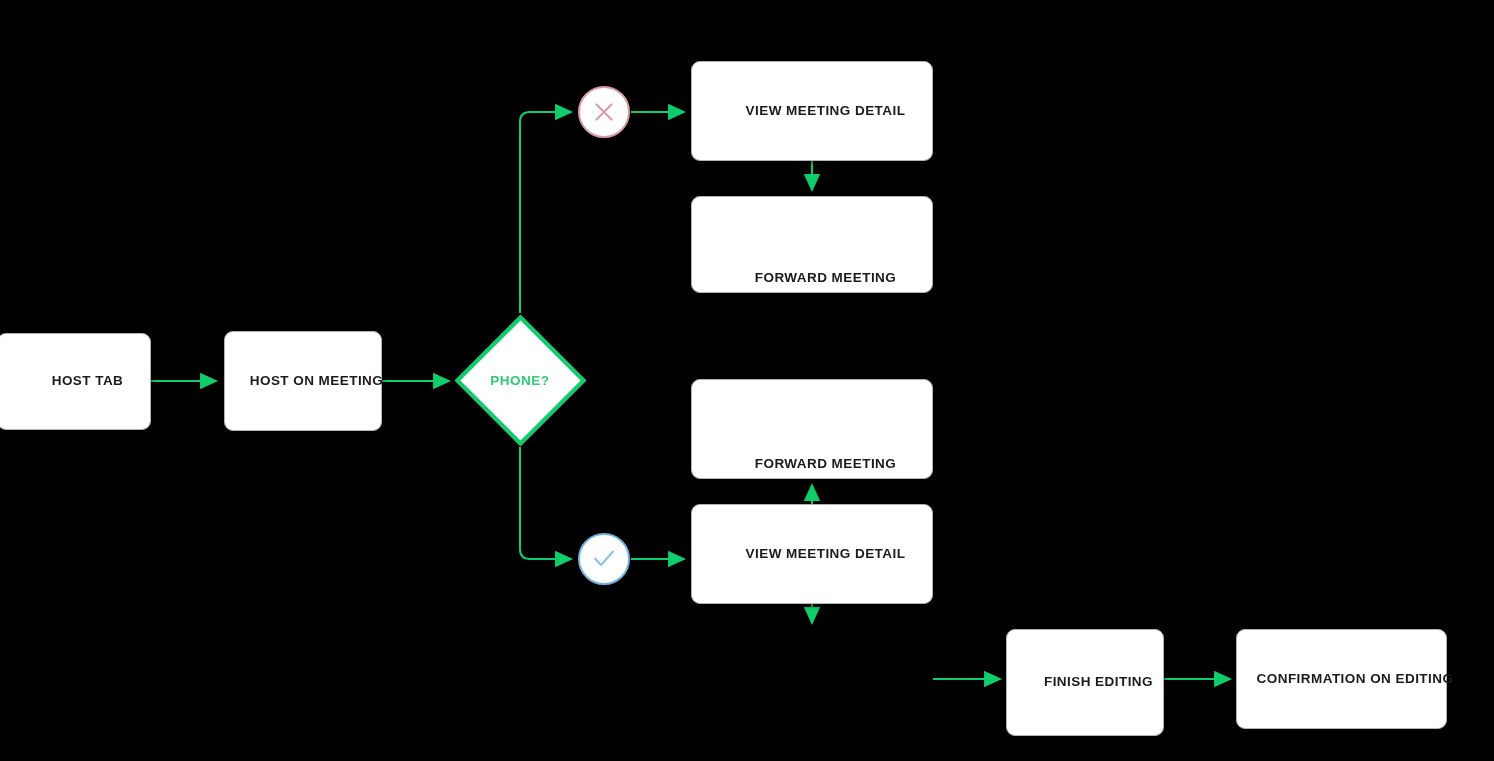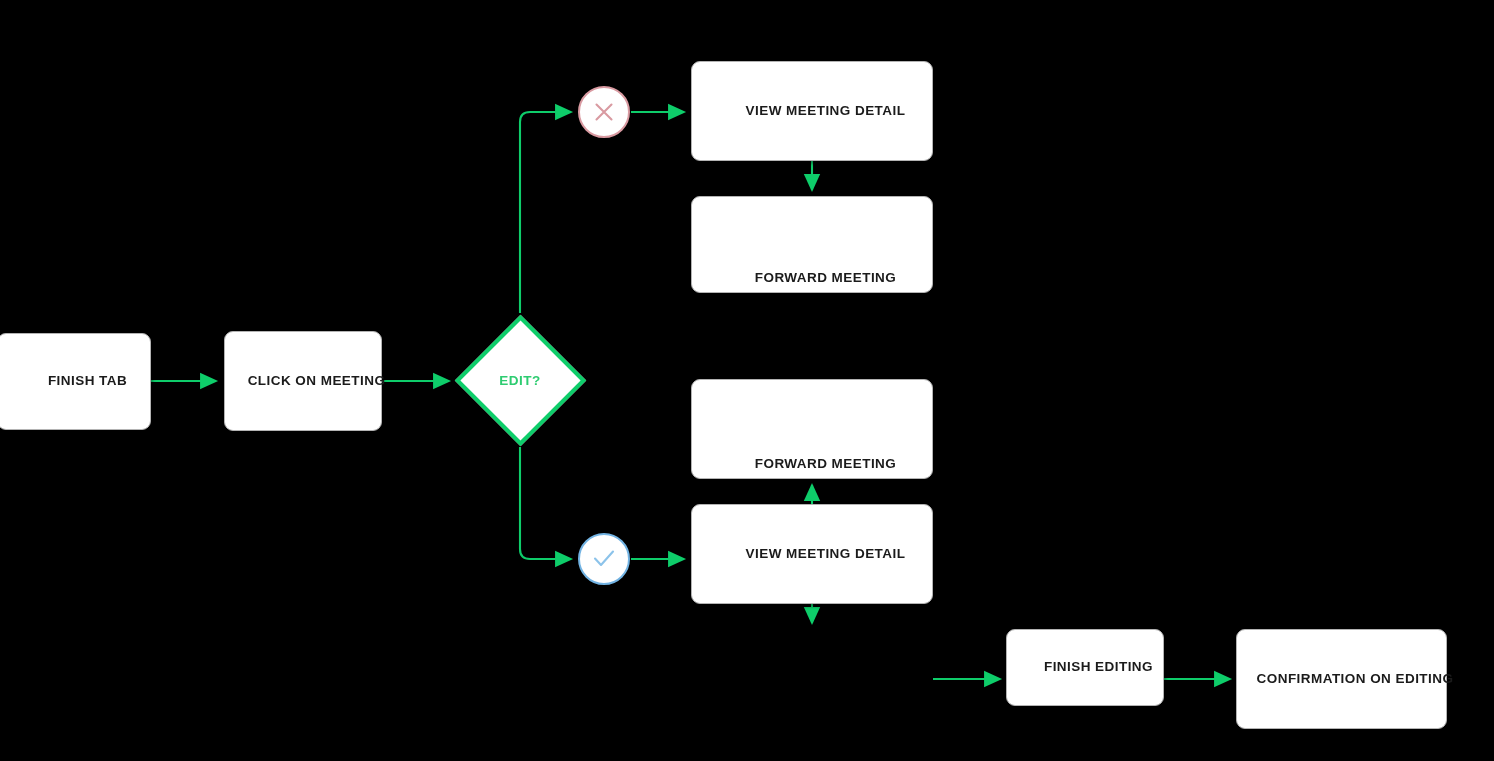--- a/index.html
+++ b/index.html
@@ -117,55 +117,55 @@
       <path d="M520,447 L520,549 Q520,559 530,559 L571,559"></path>
       <path d="M631,559 L684,559"></path>
       <path d="M812,504 L812,485"></path>
       <path d="M812,604 L812,623"></path>
       <path d="M933,679 L1000,679"></path>
       <path d="M1164,679 L1230,679"></path>
     </g>
   </svg>
 
   <div class="node" style="left:-3px; top:333px; width:154px; height:97px;">
-    <span class="label">FINISH TAB</span>
+    <span class="label">HOST TAB</span>
   </div>
 
   <div class="node" style="left:224px; top:331px; width:158px; height:100px;">
-    <span class="label">CLICK ON MEETING</span>
+    <span class="label">HOST ON MEETING</span>
   </div>
 
   <div class="node" style="left:691px; top:61px; width:242px; height:100px;">
     <span class="label">VIEW MEETING DETAIL</span>
   </div>
 
   <div class="node nudge-up" style="left:691px; top:196px; width:242px; height:97px;">
     <span class="label">FORWARD MEETING</span>
   </div>
 
   <div class="node nudge-up" style="left:691px; top:379px; width:242px; height:100px;">
     <span class="label">FORWARD MEETING</span>
   </div>
 
   <div class="node" style="left:691px; top:504px; width:242px; height:100px;">
     <span class="label">VIEW MEETING DETAIL</span>
   </div>
 
 
-  <div class="node" style="left:1006px; top:629px; width:158px; height:77px;">
+  <div class="node" style="left:1006px; top:629px; width:158px; height:107px;">
     <span class="label">FINISH EDITING</span>
   </div>
 
   <div class="node" style="left:1236px; top:629px; width:211px; height:100px;">
     <span class="label">CONFIRMATION ON EDITING</span>
   </div>
 
   <div class="decision" style="left:455px; top:315px; width:130px; height:130px;">
     <div class="diamond"></div>
-    <span class="label">EDIT?</span>
+    <span class="label">PHONE?</span>
   </div>
 
   <div class="marker reject" style="left:578px; top:86px;">
     <svg width="26" height="26" viewBox="0 0 26 26">
       <path d="M5.5,5.5 L20.5,20.5 M20.5,5.5 L5.5,20.5" stroke="#d99aa1" stroke-width="2.1" stroke-linecap="round" fill="none"></path>
     </svg>
   </div>
 
   <div class="marker accept" style="left:578px; top:533px;">
     <svg width="28" height="28" viewBox="0 0 28 28">

